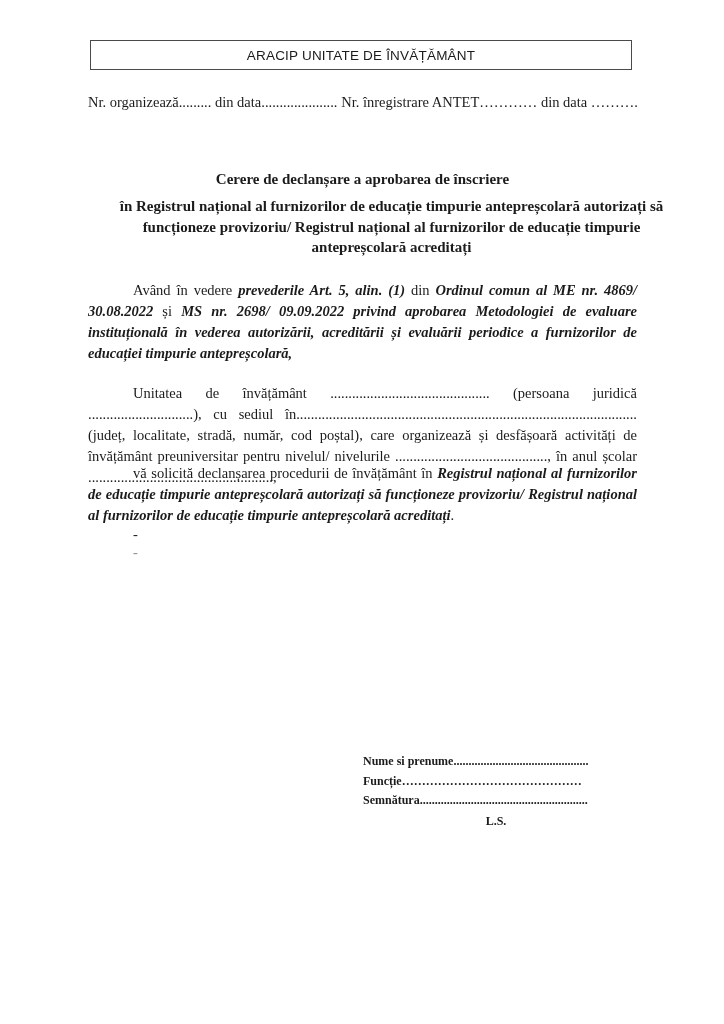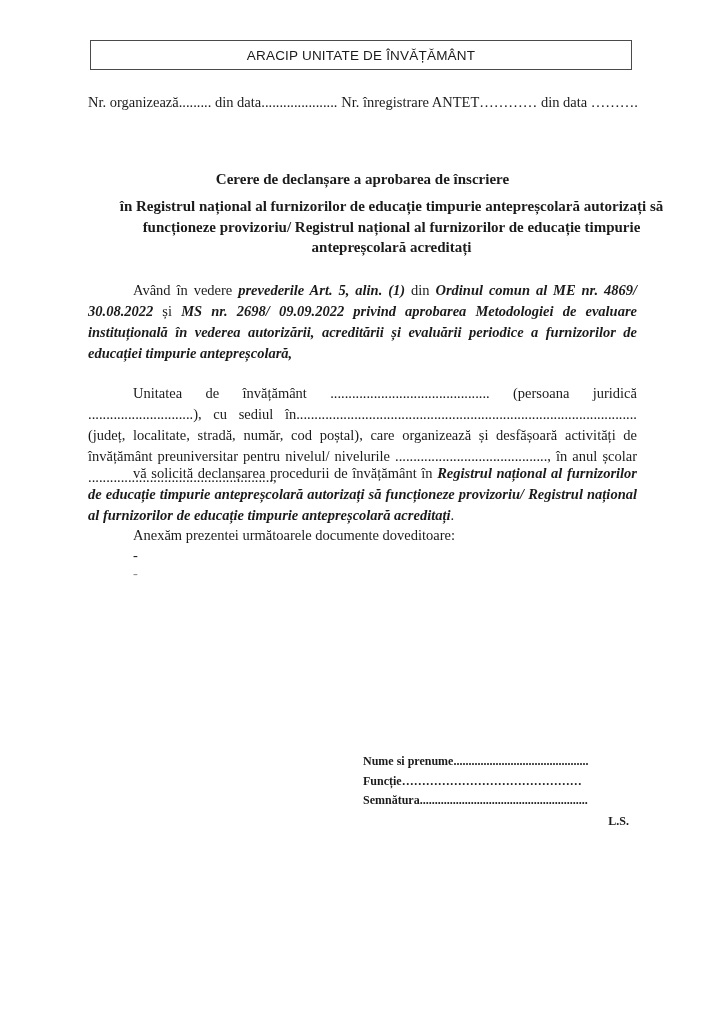--- a/index.html
+++ b/index.html
@@ -78,21 +78,21 @@
     position: absolute;
     left: 363px; top: 752px;
     width: 274px;
     font-weight: bold;
     font-size: 12px;
     line-height: 19.5px;
     white-space: nowrap;
     overflow: hidden;
   }
   .seal {
-    text-align: right;
+    text-align: center;
     padding-right: 8px;
     line-height: 20px;
   }
 </style>
 </head>
 <body>
 
 <div class="page">
 
   <div class="header-box">
@@ -112,21 +112,20 @@
     <span>Având în vedere </span><span class="bi">prevederile Art. 5, alin. (1)</span><span> din </span><span class="bi">Ordinul comun al ME nr. 4869/ 30.08.2022</span><span> și </span><span class="bi">MS nr. 2698/ 09.09.2022 privind aprobarea Metodologiei de evaluare instituțională în vederea autorizării, acreditării și evaluării periodice a furnizorilor de educației timpurie antepreșcolară,</span>
   </p>
 
   <p class="para p2">Unitatea de învățământ ............................................ (persoana juridică .............................), cu sediul în.............................................................................................. (județ, localitate, stradă, număr, cod poștal), care organizează și desfășoară activități de învățământ preuniversitar pentru nivelul/ nivelurile .........................................., în anul școlar ...................................................,</p>
 
   <p class="para p3">
     <span>vă solicită declanșarea procedurii de învățământ în </span><span class="bi">Registrul național al furnizorilor de educație timpurie antepreșcolară autorizați să funcționeze provizoriu/ Registrul național al furnizorilor de educație timpurie antepreșcolară acreditați</span><span>.</span>
   </p>
 
   <div class="annex">
-    <div class="annex-intro">Anexăm prezentei următoarele documente doveditoare:</div>
     <div class="annex-item">-</div>
     <div class="annex-item dim">-</div>
   </div>
 
   <div class="signature">
     <div>Nume si prenume.............................................</div>
     <div>Funcție………………………………………</div>
     <div>Semnătura........................................................</div>
     <div class="seal">L.S.</div>
   </div>

